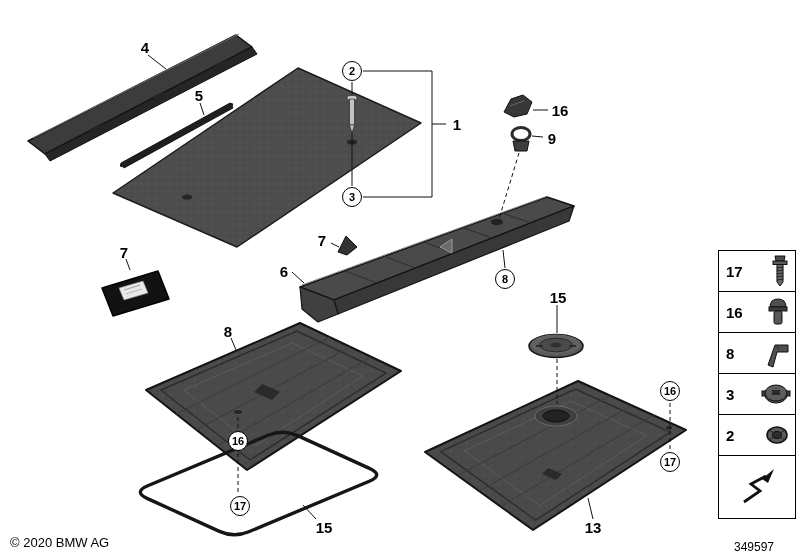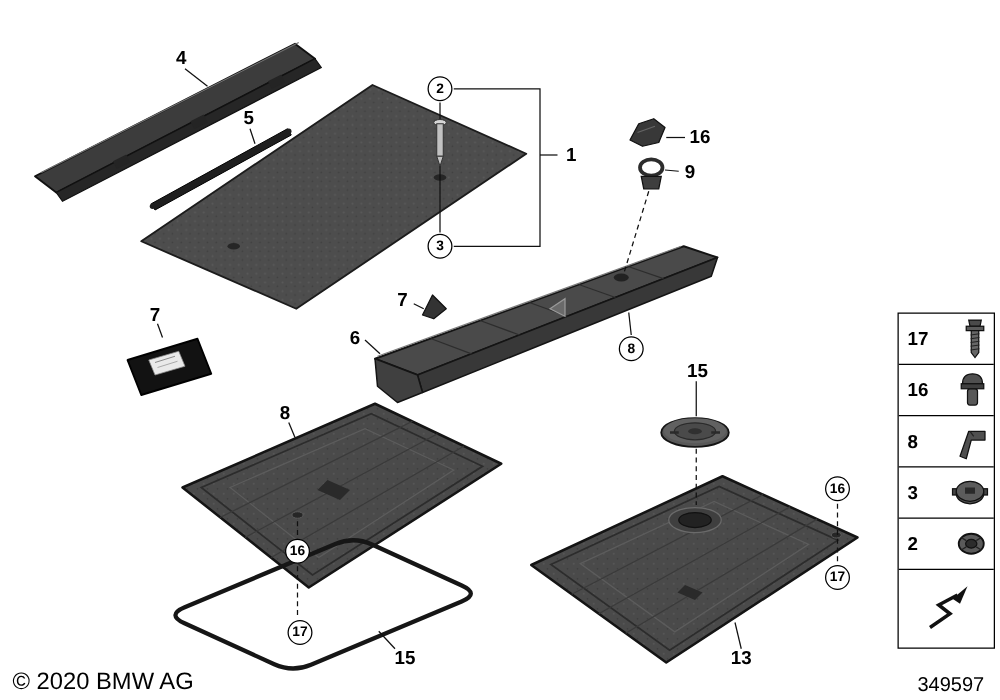--- a/index.html
+++ b/index.html
@@ -12,22 +12,22 @@
            border:1.6px solid #000;border-radius:50%;background:#fff;box-sizing:border-box;
            display:flex;align-items:center;justify-content:center;
            font-weight:bold;font-size:11px;line-height:1;cursor:pointer;}
   .legend{position:absolute;left:718px;top:250px;width:78px;background:#fff;
           border:1.5px solid #000;box-sizing:border-box;}
   .legend-row{height:41px;border-bottom:1px solid #000;display:flex;align-items:center;
               justify-content:space-between;padding:0 4px 0 7px;box-sizing:border-box;}
   .legend-num{font-weight:bold;font-size:15px;}
   .legend-icon{display:flex;align-items:center;justify-content:center;}
   .legend-ref{height:62px;display:flex;align-items:center;justify-content:center;}
-  .footer-copyright{position:absolute;left:10px;top:535px;font-size:19px;}
-  .diagram-number{position:absolute;left:734px;top:540px;font-size:16px;}
+  .footer-copyright{position:absolute;left:10px;top:535px;font-size:13px;}
+  .diagram-number{position:absolute;left:734px;top:540px;font-size:12px;}
 </style>
 </head>
 <body>
 
 <div id="canvas">
 
   <svg class="art" width="800" height="560" viewBox="0 0 800 560">
     <defs>
       <pattern id="speck" width="7" height="7" patternUnits="userSpaceOnUse">
         <rect width="7" height="7" fill="#4d4d4d"></rect>

